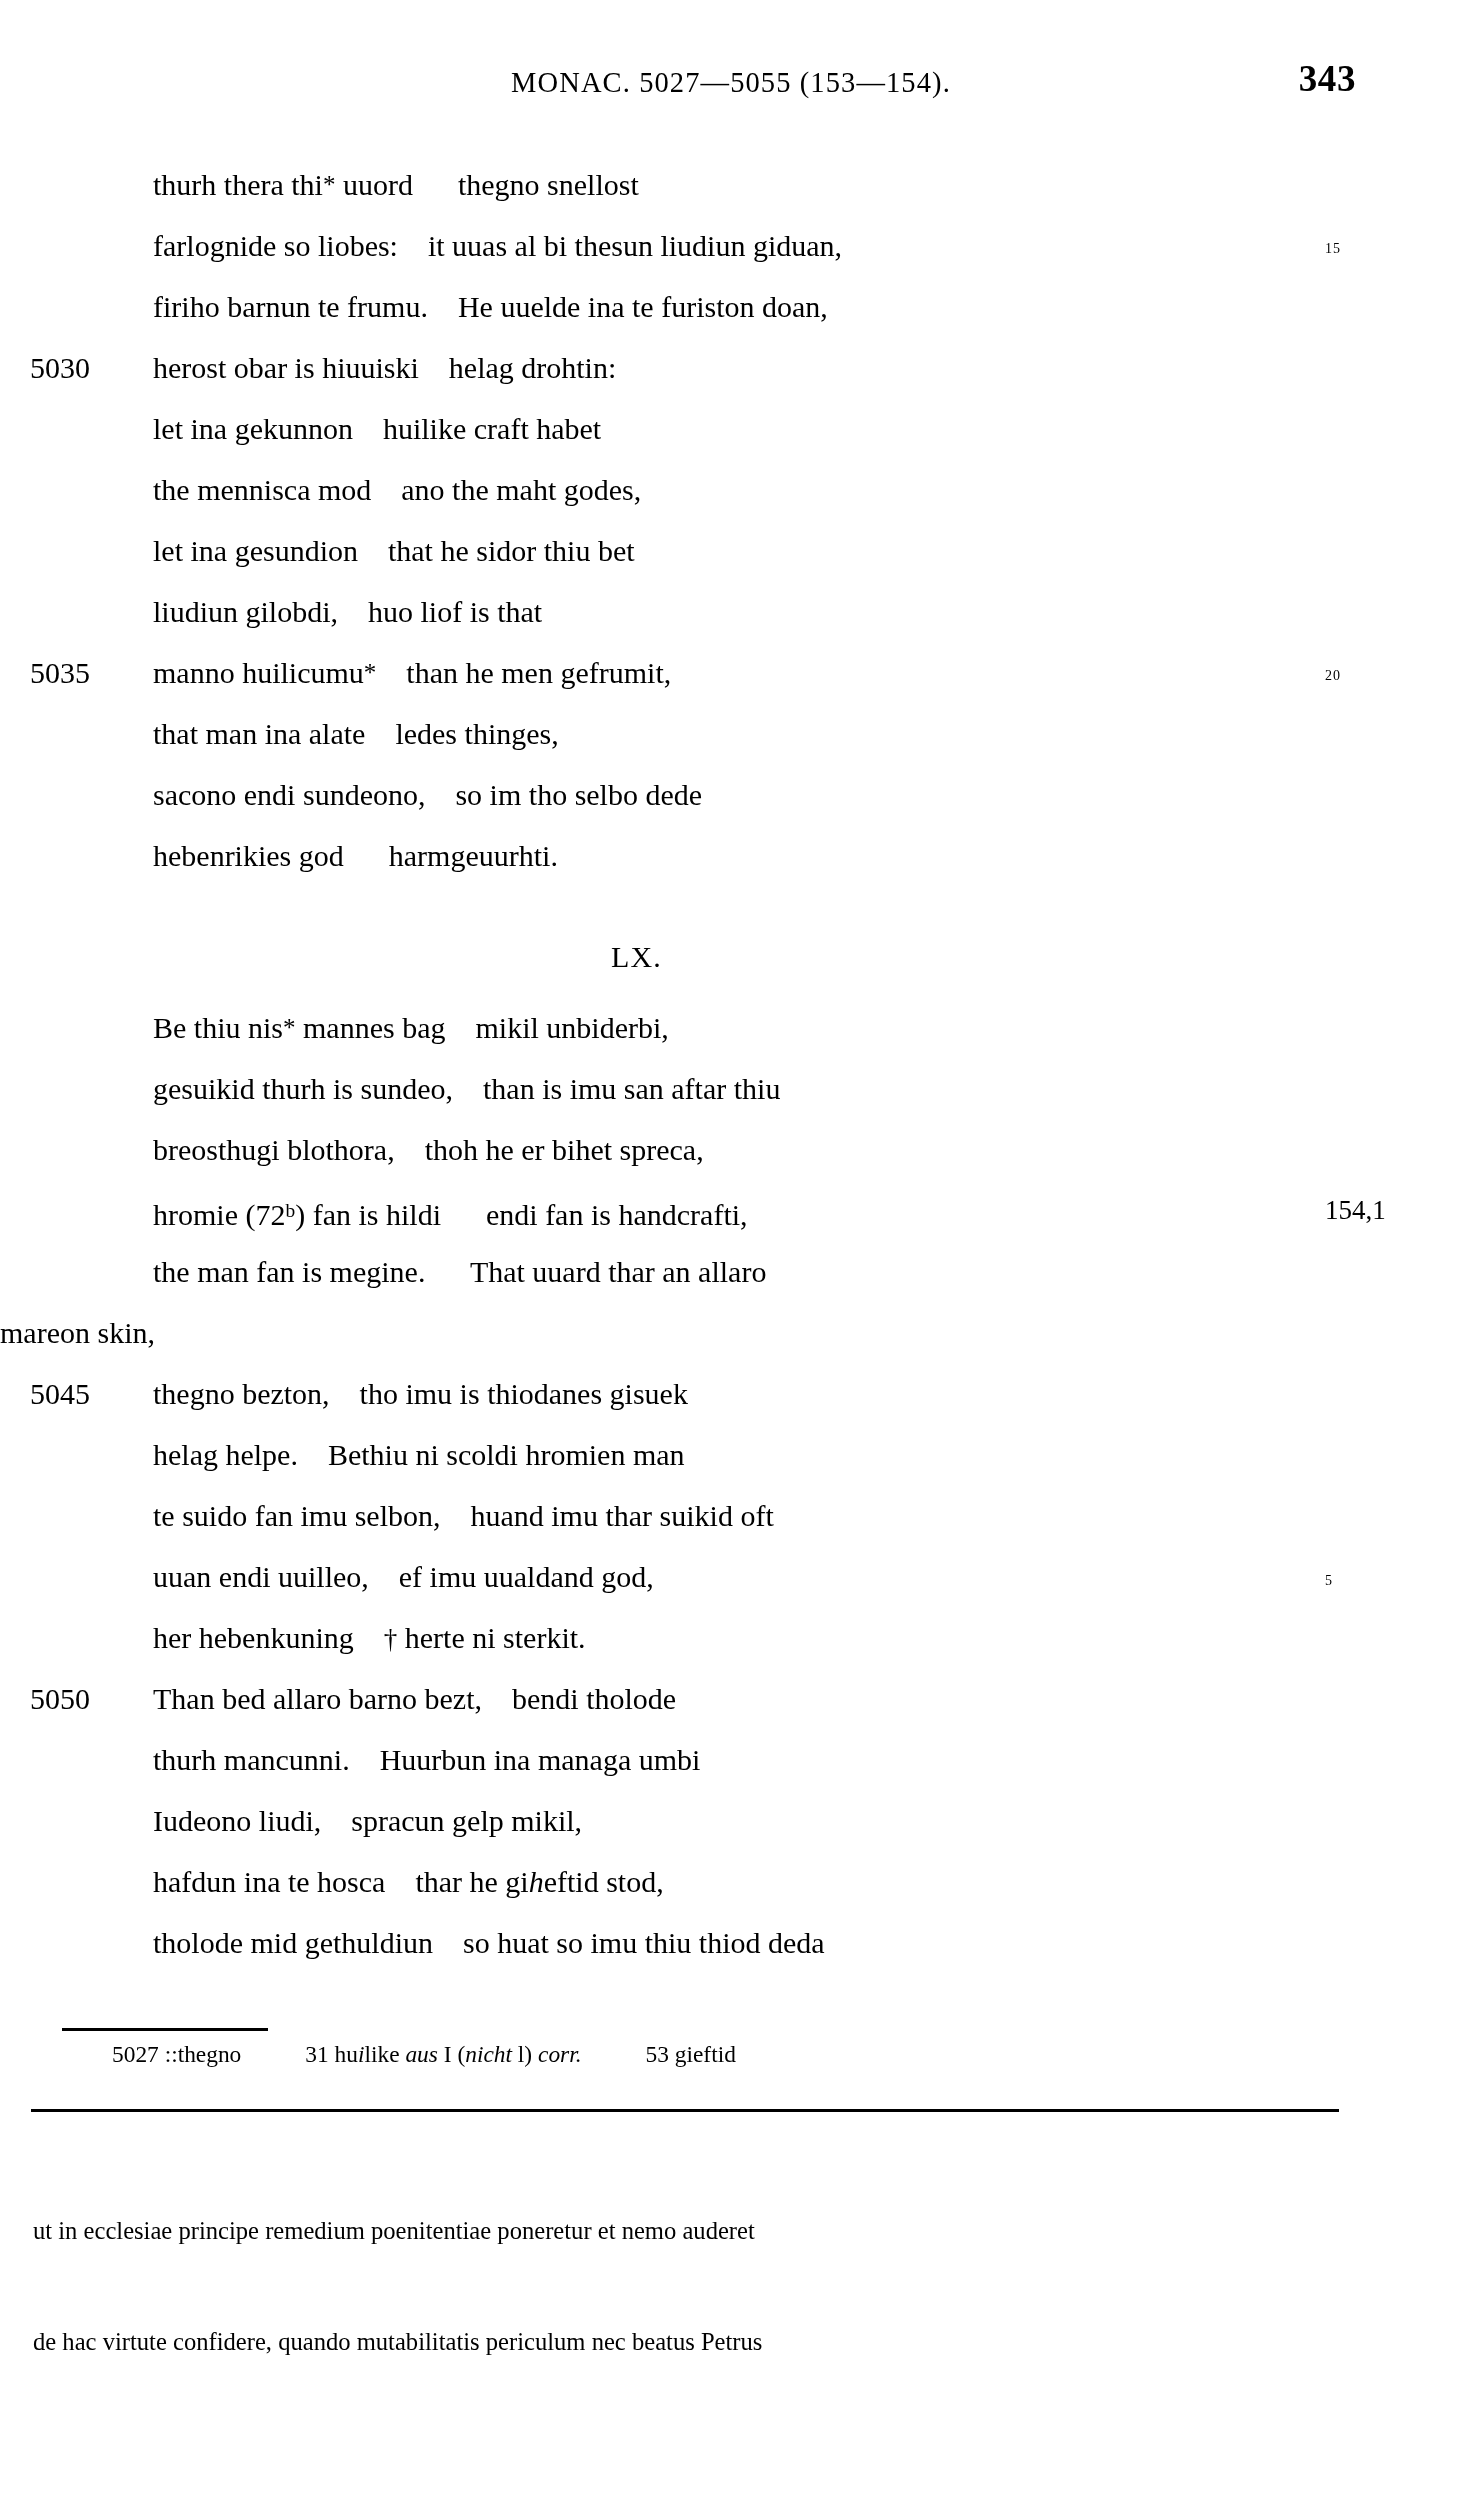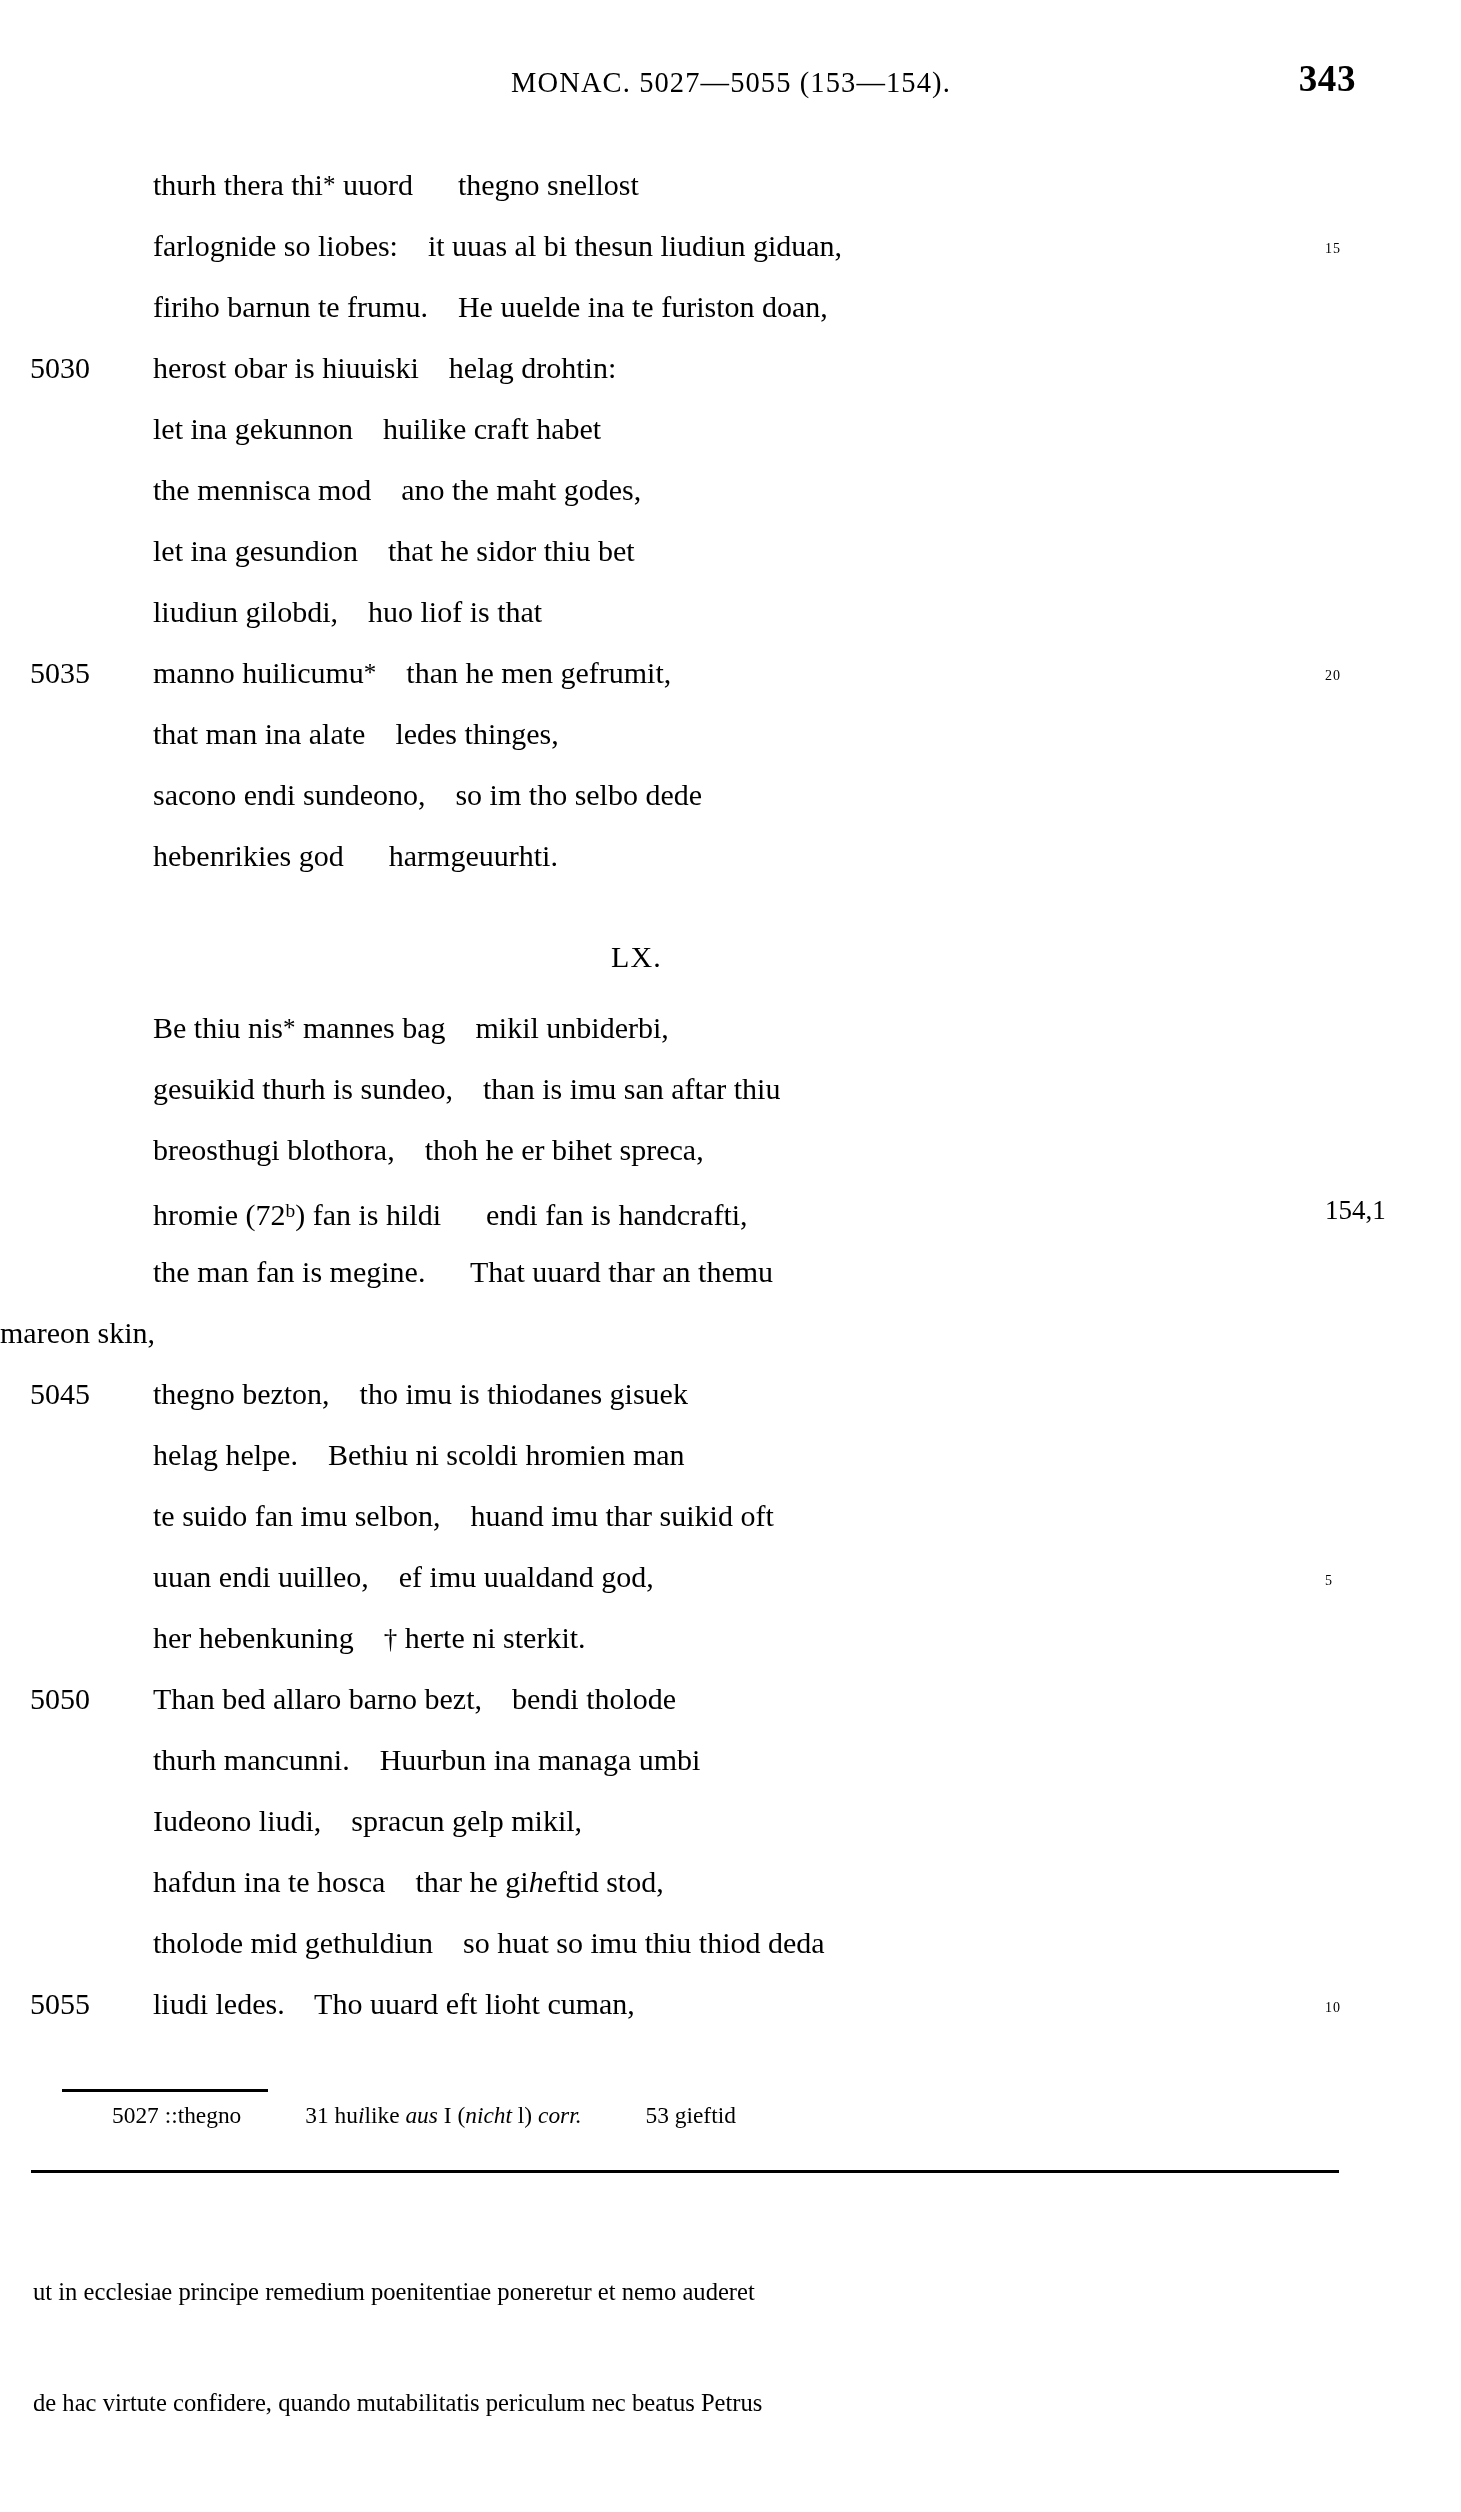--- a/index.html
+++ b/index.html
@@ -261,21 +261,21 @@
     </div>
 
     <div class="vline">
       <span class="vnum"></span>
       <span class="vtext">hromie (72<span class="sup">b</span>) fan is hildi      endi fan is handcrafti,</span>
       <span class="vmargin wide">154,1</span>
     </div>
 
     <div class="vline">
       <span class="vnum"></span>
-      <span class="vtext">the man fan is megine.      That uuard thar an themu</span>
+      <span class="vtext">the man fan is megine.      That uuard thar an allaro</span>
       <span class="vmargin"></span>
     </div>
 
     <div class="vline">
       <span class="vtext center-run">mareon skin,</span>
       <span class="vmargin"></span>
     </div>
 
     <div class="vline">
       <span class="vnum">5045</span>
@@ -330,25 +330,20 @@
       <span class="vtext">hafdun ina te hosca    thar he gi<span class="ital">h</span>eftid stod,</span>
       <span class="vmargin"></span>
     </div>
 
     <div class="vline">
       <span class="vnum"></span>
       <span class="vtext">tholode mid gethuldiun    so huat so imu thiu thiod deda</span>
       <span class="vmargin"></span>
     </div>
 
-    <div class="vline">
-      <span class="vnum">5055</span>
-      <span class="vtext">liudi ledes.    Tho uuard eft lioht cuman,</span>
-      <span class="vmargin">10</span>
-    </div>
 
   </div>
 
   <div class="apparatus">
     <div class="app-rule"></div>
     <div class="app-line"><span>5027</span> <span>::thegno</span><span class="app-gap"></span><span>31</span> <span>hu</span><span class="ital">i</span><span>like</span> <span class="ital">aus</span> <span>I</span> <span>(</span><span class="ital">nicht</span> <span>l</span><span>)</span> <span class="ital">corr.</span><span class="app-gap"></span><span>53</span> <span>gieftid</span></div>
   </div>
 
   <div class="latin">
     <div class="latin-rule"></div>

